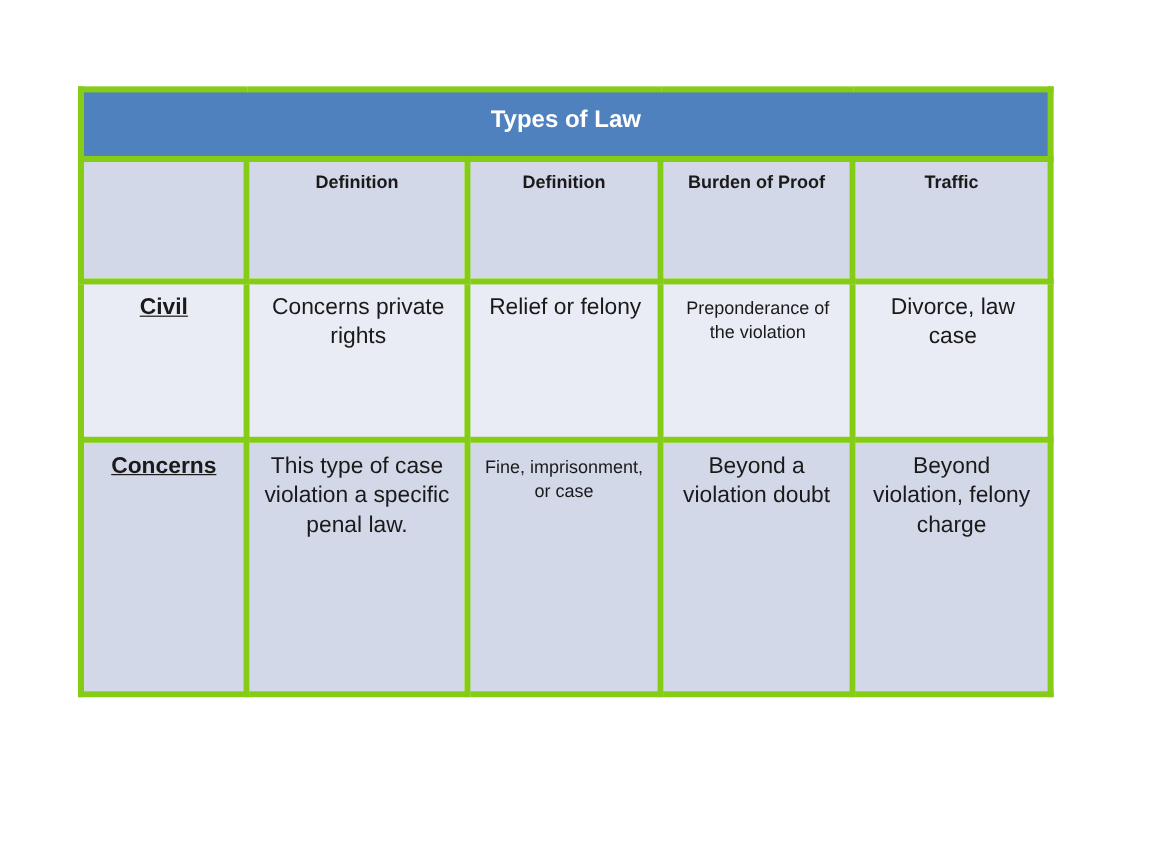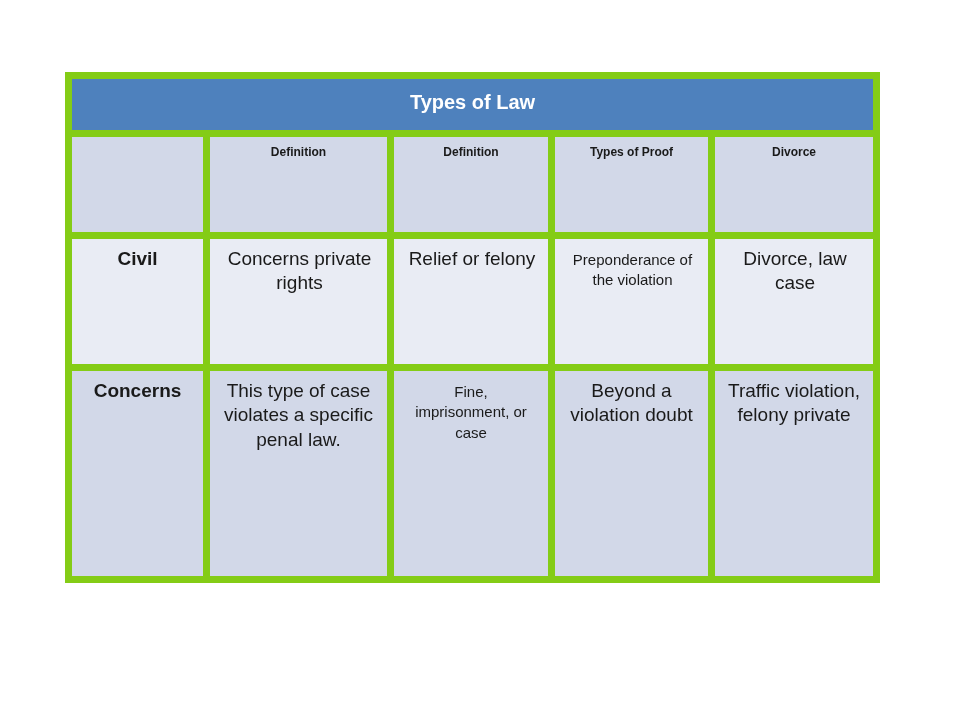--- a/index.html
+++ b/index.html
@@ -24,55 +24,56 @@
     border-collapse: collapse;
     table-layout: fixed;
   }
   table.law-table col.c0 { width: 138px; }
   table.law-table col.c1 { width: 184px; }
   table.law-table col.c2 { width: 161px; }
   table.law-table col.c3 { width: 160px; }
   table.law-table col.c4 { width: 165px; }
 
   table.law-table th, table.law-table td {
-    border: 7px solid #84cc16;
+    border: 5px solid #84cc16;
     vertical-align: top;
     text-align: center;
     padding: 8px 12px;
     overflow: hidden;
   }
   tr.title-row { height: 58px; }
   tr.title-row th {
     background: var(--header_blue, #4e81bd);
     color: var(--title_text, #ffffff);
     font-size: 20px;
     font-weight: bold;
     padding-top: 12px;
     vertical-align: top;
   }
   tr.colhead-row { height: 102px; }
   tr.colhead-row th {
     background: var(--band_dark, #d2d8e8);
-    font-size: 12px;
+    font-size: 15px;
     font-weight: bold;
     line-height: 1.3;
   }
   tr.row-civil    { height: 132px; }
   tr.row-civil td { background: var(--band_light, #e9ecf4); padding-left: 14px; }
   tr.row-criminal    { height: 212px; }
   tr.row-criminal td { background: var(--band_dark, #d2d8e8); }
 
   td.cell, th.rowlabel {
     font-size: 19px;
     line-height: 1.28;
   }
   th.rowlabel {
     font-weight: bold;
     vertical-align: top;
     text-align: center;
+    text-decoration: underline;
   }
   tr.row-civil th.rowlabel    { background: var(--band_light, #e9ecf4); }
   tr.row-criminal th.rowlabel { background: var(--band_dark, #d2d8e8); }
   td.cell.small {
     font-size: 15px;
     line-height: 1.35;
     padding-top: 11px;
   }
 </style>
 </head>
@@ -88,32 +89,32 @@
         <col class="c4">
     </colgroup>
     <tbody>
       <tr class="title-row">
         <th colspan="5">Types of Law</th>
       </tr>
       <tr class="colhead-row">
         <th></th>
         <th>Definition</th>
         <th>Definition</th>
-        <th>Types of Proof</th>
-        <th>Divorce</th>
+        <th>Burden of Proof</th>
+        <th>Traffic</th>
       </tr>
       <tr class="row-civil">
         <th class="rowlabel">Civil</th>
         <td class="cell">Concerns private rights</td>
         <td class="cell">Relief or felony</td>
         <td class="cell small">Preponderance of the violation</td>
         <td class="cell">Divorce, law case</td>
       </tr>
       <tr class="row-criminal">
         <th class="rowlabel">Concerns</th>
-        <td class="cell">This type of case violates a specific penal law.</td>
+        <td class="cell">This type of case violation a specific penal law.</td>
         <td class="cell small">Fine, imprisonment, or case</td>
         <td class="cell">Beyond a violation doubt</td>
-        <td class="cell">Traffic violation, felony private</td>
+        <td class="cell">Beyond violation, felony charge</td>
       </tr>
     </tbody>
   </table>
 </div>
 
 </body></html>

